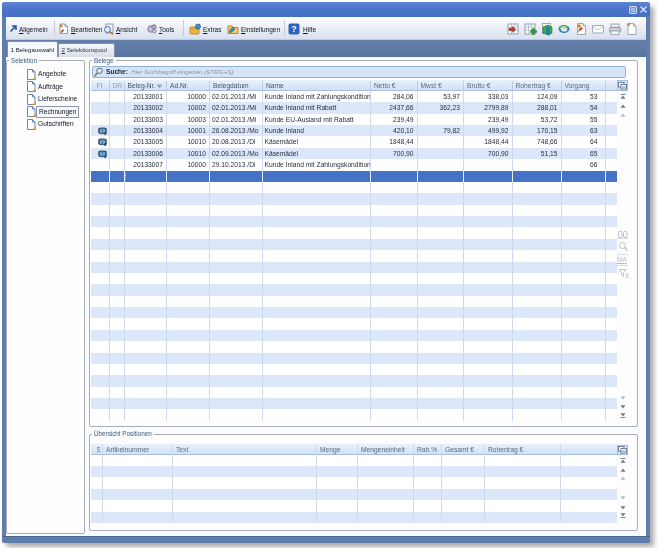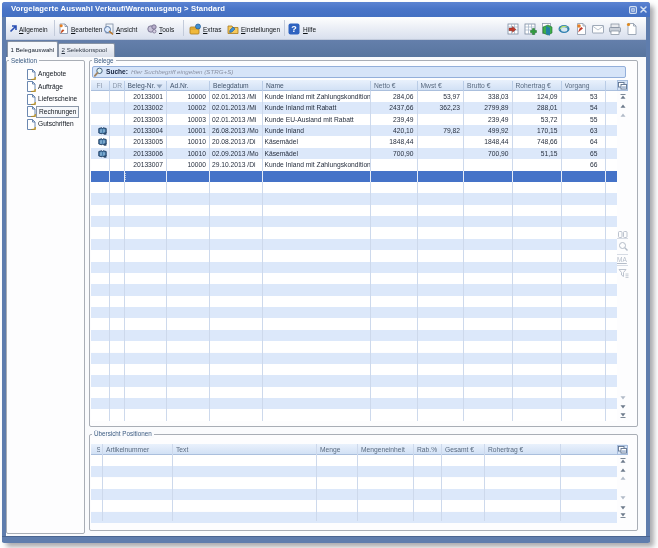--- a/index.html
+++ b/index.html
@@ -13,21 +13,20 @@
 </style></head>
 <body>
 <div id="c">
 
 <div style="position:absolute;left:2px;top:2px;width:648px;height:540.5px;box-shadow:4px 4px 5px rgba(90,90,95,0.5);border-radius:3px"></div>
 
 <div style="position:absolute;left:2px;top:2px;width:648px;height:540.5px;background:#fafbfd;border-left:4px solid #5f7dad;border-right:4px solid #5f7dad;border-bottom:6.5px solid #5f7dad;border-radius:3px 3px 2px 2px"></div>
 <div style="position:absolute;left:2px;top:536px;width:648px;height:1px;background:#4a6591;z-index:5"></div>
 
 <div style="position:absolute;left:2px;top:2px;width:648px;height:14.5px;background:linear-gradient(#5c84d2,#4a75c8 45%,#4470c2);border-radius:3px 3px 0 0"></div>
-<div style="position:absolute;left:11px;top:3.5px;font-size:7.7px;font-weight:bold;color:#fff;letter-spacing:0.1px">Vorgelagerte Auswahl Verkauf/Warenausgang &gt; Standard</div>
 <svg width="8" height="8" viewBox="0 0 8 8" style="position:absolute;left:628.5px;top:5.5px">
       <rect x="0.6" y="0.6" width="6.8" height="6.8" rx="1.2" fill="none" stroke="#d4e0f2" stroke-width="1.2"></rect>
       <rect x="2.8" y="2.8" width="2.4" height="2.4" fill="none" stroke="#d4e0f2" stroke-width="1.1"></rect>
     </svg>
 <svg width="7" height="7" viewBox="0 0 7 7" style="position:absolute;left:639.5px;top:6px">
       <path d="M1 1 L6 6 M6 1 L1 6" stroke="#d4e0f2" stroke-width="1.5" stroke-linecap="round"></path>
     </svg>
 
 <div style="position:absolute;left:6px;top:16.5px;width:640px;height:23.5px;background:linear-gradient(#fefefe,#e9edf5 55%,#d9e0ee);border-bottom:1px solid #c2cbdc"></div>
 

